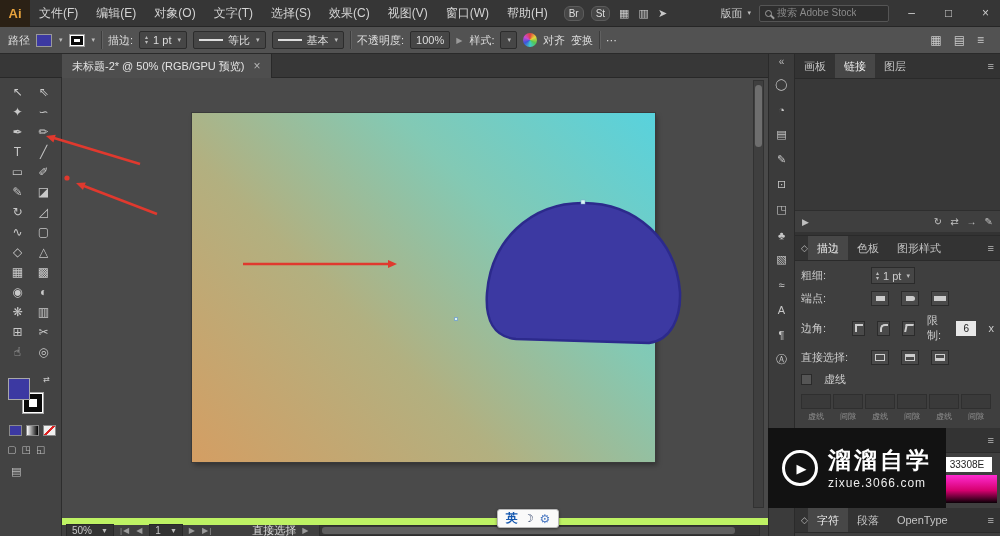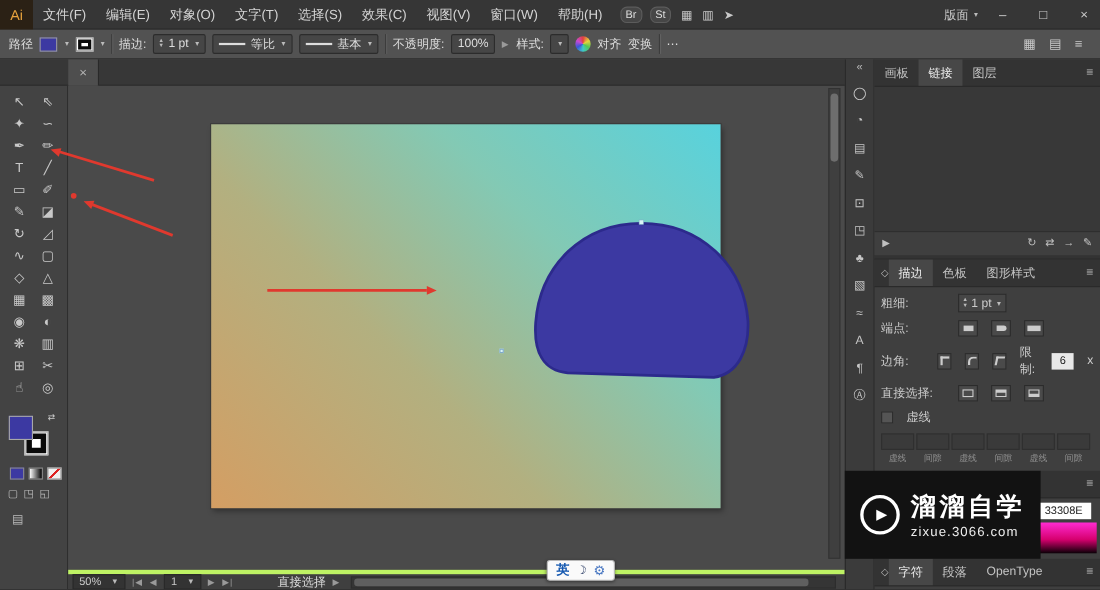--- a/index.html
+++ b/index.html
@@ -2,21 +2,21 @@
 <html><head>
 <meta charset="utf-8">
 <style>
   *{margin:0;padding:0;box-sizing:border-box}
   html,body{background:#222}
   body{font-family:"Liberation Sans","DejaVu Sans",sans-serif}
   #root{position:relative;width:1000px;height:536px;background:#4a4a4a;overflow:hidden;color:#d8d8d8;font-size:12px}
 
   
   .menubar{position:absolute;left:0;top:0;width:1000px;height:27px;background:#363636;border-bottom:1px solid #262626;display:flex;align-items:center}
-  .ailogo{width:30px;height:27px;background:#2b2115;color:#e8a33d;font-weight:normal;font-size:13px;display:flex;align-items:center;justify-content:center}
+  .ailogo{width:30px;height:27px;background:#2b2115;color:#e8a33d;font-weight:bold;font-size:13px;display:flex;align-items:center;justify-content:center}
   .mi{padding:8px 9px;line-height:27px;color:#d4d4d4;font-size:12px;white-space:nowrap}
   .badge{background:#464646;border:1px solid #5c5c5c;color:#ddd;font-size:10px;padding:1px 4px;margin-left:7px;border-radius:6px}
   .mbicon{margin-left:9px;color:#c9c9c9;font-size:11px}
   .mb-right{margin-left:auto;display:flex;align-items:center;gap:8px}
   .ws{display:flex;align-items:center;gap:4px;color:#ccc;font-size:11px}
   .search{width:130px;height:17px;background:#2e2e2e;border:1px solid #555;border-radius:2px;display:flex;align-items:center;gap:5px;padding:0 5px}
   .lens{width:7px;height:7px;border:1.5px solid #9a9a9a;border-radius:50%;position:relative;flex:none}
   .lens::after{content:"";position:absolute;width:5px;height:1.5px;background:#9a9a9a;transform:rotate(45deg);right:-4px;bottom:-2px}
   .ph{color:#8b8b8b;font-size:10px;white-space:nowrap;overflow:hidden}
   .win{width:29px;height:27px;line-height:27px;text-align:center;color:#ccc;font-size:12px}
@@ -63,21 +63,21 @@
   .artboard{position:absolute;left:130px;top:35px;width:463px;height:349px;background:linear-gradient(45deg,#d49e63 0%,#b2b080 38%,#83c9b4 68%,#58d2dd 100%);box-shadow:0 0 0 1px #3a3a3a,2px 3px 5px rgba(0,0,0,.35)}
   .shape-svg{position:absolute;left:288px;top:86px;width:208px;height:156px}
   .anchor-dot{position:absolute;left:262px;top:204px;width:4px;height:4px;background:#d9f3f5;border:1px solid #7fa9c9}
   .vscroll{position:absolute;left:753px;top:80px;width:11px;height:428px;background:#3f3f3f;border:1px solid #323232}
   .vthumb{position:absolute;left:1px;top:4px;width:7px;height:62px;background:#6e6e6e;border-radius:4px}
 
   
   .arrows{position:absolute;left:0;top:0;z-index:80;pointer-events:none}
 
   
-  .statusbar{position:absolute;left:62px;top:518px;width:706px;height:18px;background:#3f3f3f;border-top:4px solid #bef264;display:flex;align-items:center;gap:6px;padding:0 4px;font-size:10px;color:#c9c9c9}
+  .statusbar{position:absolute;left:62px;top:518px;width:706px;height:18px;background:#3f3f3f;border-top:7px solid #bef264;display:flex;align-items:center;gap:6px;padding:0 4px;font-size:10px;color:#c9c9c9}
   .zoombox{height:14px;background:#333;border:1px solid #292929;display:flex;align-items:center;gap:8px;padding:0 5px}
   .navg{color:#9a9a9a;font-size:8px;letter-spacing:1px}
   .abnum{height:14px;background:#333;border:1px solid #292929;display:flex;align-items:center;gap:8px;padding:0 5px}
   .toolstat{margin-left:34px;font-size:11px;color:#ddd;white-space:nowrap}
   .hsb{flex:1;height:11px;background:#353535;border:1px solid #2d2d2d;position:relative;margin:0 4px}
   .hthumb{position:absolute;left:2px;top:1px;width:94%;height:7px;background:#5f5f5f;border-radius:3px}
 
   
   .rstrip{position:absolute;left:768px;top:54px;width:26px;height:482px;background:#3b3b3b;border-left:1px solid #2a2a2a;display:flex;flex-direction:column;align-items:center;padding-top:2px}
   .expand{height:16px;color:#bbb;font-size:10px}
@@ -153,20 +153,24 @@
     <span class="badge">Br</span>
     <span class="badge">St</span>
     <span class="mbicon">▦</span>
     <span class="mbicon">▥</span>
     <span class="mbicon">➤</span>
     <div class="mb-right">
       <span class="ws">
         <span>版面</span>
         <span class="mini-caret">▾</span>
       </span>
+      <div class="search">
+        <span class="lens"></span>
+        <span class="ph">搜索 Adobe Stock</span>
+      </div>
       <span class="win">–</span>
       <span class="win">□</span>
       <span class="win">×</span>
     </div>
   </div>
 
   <div class="controlbar">
     <span class="cl">路径</span>
     <span class="swatch sw-fill"></span>
     <span class="mini-caret">▾</span>
@@ -209,20 +213,21 @@
     <span class="cl">⋯</span>
     <span class="cb-right">
       <span>▦</span>
       <span>▤</span>
       <span>≡</span>
     </span>
   </div>
 
   <div class="tabbar">
     <div class="doctab">
+      <span>未标题-2* @ 50% (RGB/GPU 预览)</span>
       <span class="tabclose">×</span>
     </div>
   </div>
 
   <div class="toolbar">
     <div class="tools">
       <span class="tool">↖</span>
       <span class="tool">⇖</span>
       <span class="tool">✦</span>
       <span class="tool">∽</span>

